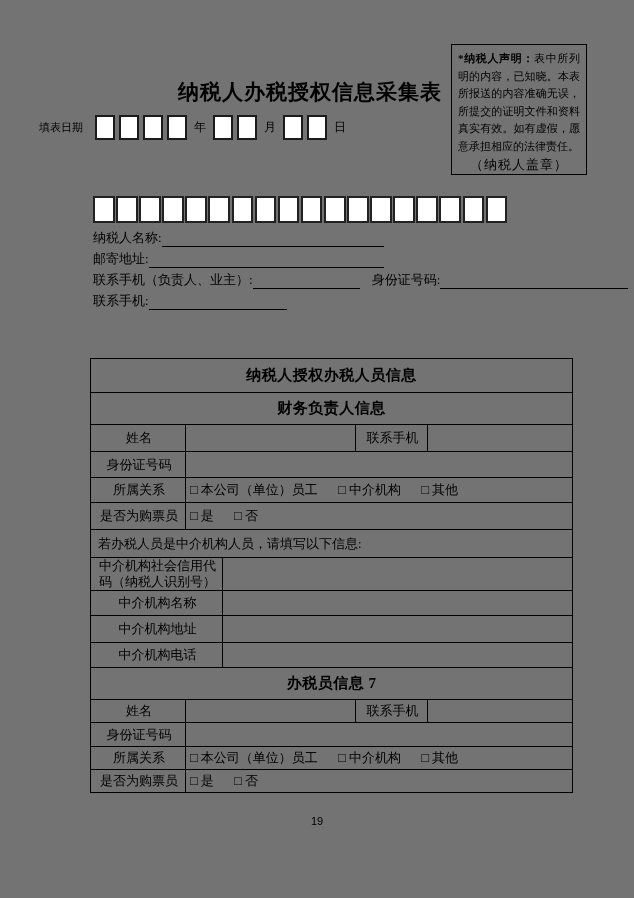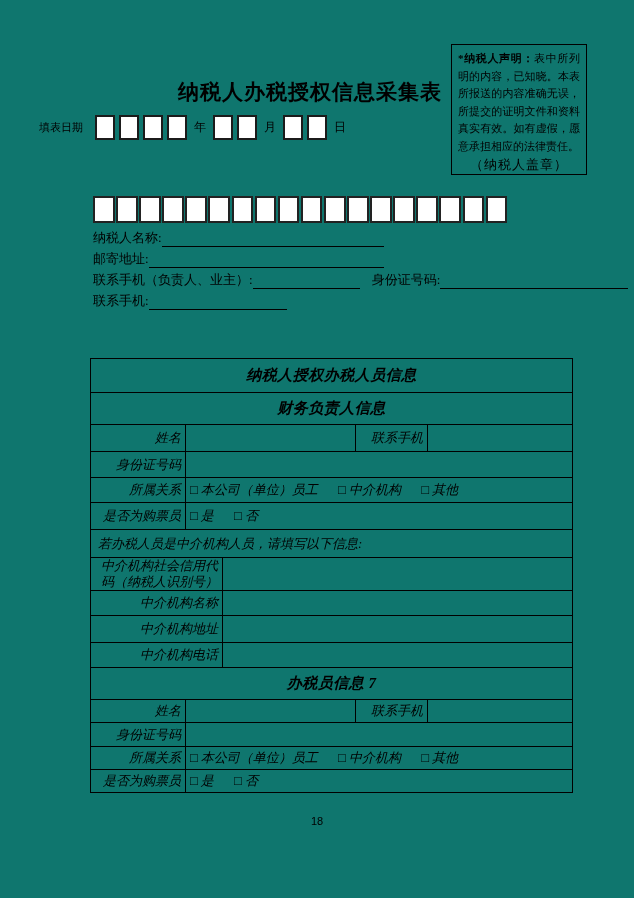--- a/index.html
+++ b/index.html
@@ -2,21 +2,21 @@
 <html><head>
 <meta charset="utf-8">
 <style>
   * { margin:0; padding:0; box-sizing:border-box; }
   html,body { background:#fff; }
   body {
     width:634px; height:898px; position:relative;
     font-family:"Liberation Serif","DejaVu Serif",serif;
     color:#000;
   }
-  .page { position:relative; width:634px; height:898px; background:#0f766e; overflow:hidden; }
+  .page { position:relative; width:634px; height:898px; background:#737373; overflow:hidden; }
 
   
   .form-title {
     position:absolute; top:78px; left:0; width:620px;
     text-align:center; font-size:21px; font-weight:bold; letter-spacing:1px;
   }
   .date-row {
     position:absolute; top:115px; left:0; width:620px;
     display:flex; align-items:center; font-size:12px;padding-left:39px;
   }
@@ -45,25 +45,25 @@
   }
   .field { margin-top:6px; white-space:nowrap; height:15px; }
   .ul { display:inline-block; border-bottom:1.2px solid #000; height:13px; vertical-align:bottom; }
   .ul.w222 { width:222px; } .ul.w235 { width:235px; }
   .ul.w107 { width:107px; } .ul.w188 { width:188px; } .ul.w138 { width:138px; }
   .gap12 { display:inline-block; width:12px; }
 
   
   table.formtable {
     position:absolute; left:90px; top:358px; width:482px;
-    border-collapse:collapse; table-layout:fixed; font-size:13px;font-style:italic;
+    border-collapse:collapse; table-layout:fixed; font-size:13px;
   }
   .formtable td, .formtable th { border:1px solid #000; padding:0 4px; overflow:hidden; vertical-align:middle; }
   .formtable th.sec { font-size:15px; font-weight:bold; text-align:center; letter-spacing:0.5px; }
-  .formtable td.lbl { padding-left:6px; text-align:right; font-weight:normal; }
+  .formtable td.lbl { padding-left:6px; text-align:center; font-weight:normal; }
   .formtable td.note { padding-left:7px; }
   .rh34{height:34px} .rh32{height:32px} .rh27{height:27px} .rh26{height:26px}
   .rh25{height:25px} .rh28{height:28px} .rh24{height:24px} .rh23{height:23px}
   .opt { margin-right:17px; white-space:nowrap; }
   .cb { margin-right:3px; }
 
   .pageno {
     position:absolute; top:815px; left:0; width:634px; text-align:center;
     font-size:11px; font-family:"Liberation Sans","DejaVu Sans",sans-serif;
   }
@@ -223,14 +223,14 @@
     <tr class="rh23">
       <td class="lbl">是否为购票员</td>
       <td colspan="4">
         <span class="opt"><span class="cb">□</span><span>是</span></span>
         <span class="opt"><span class="cb">□</span><span>否</span></span>
       </td>
     </tr>
   </tbody>
     </table>
 
-  <div class="pageno">18</div>
+  <div class="pageno">19</div>
 </div>
 
 </body></html>

